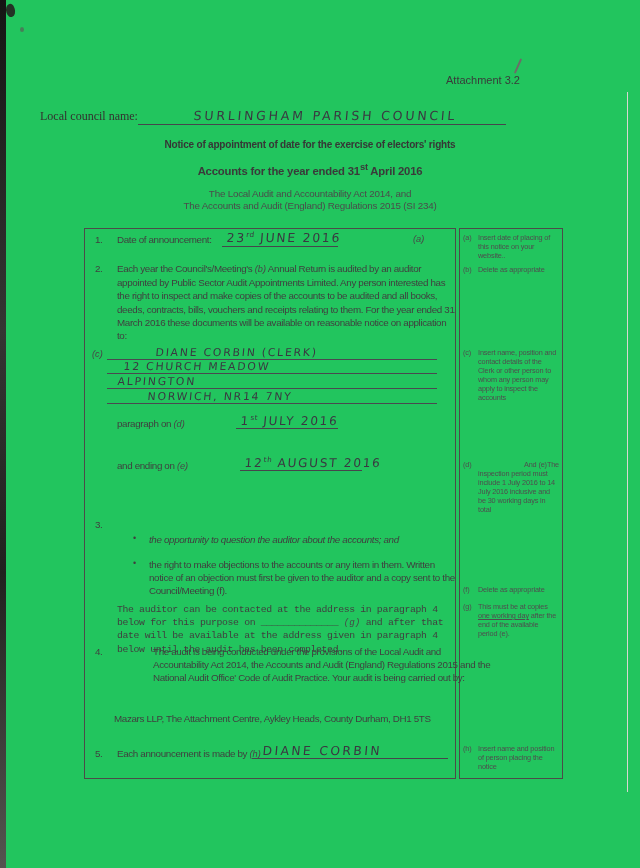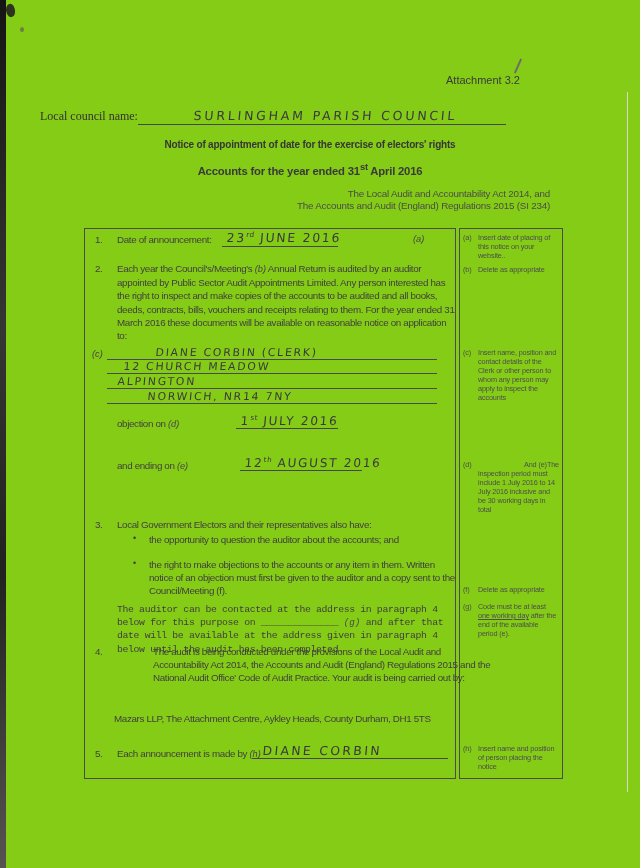--- a/index.html
+++ b/index.html
@@ -1,35 +1,35 @@
 <!DOCTYPE html>
 <html><head>
 <meta charset="utf-8">
 <style>
   html,body { margin:0; padding:0; }
   body { background:#e8e7e3; font-family:"Liberation Sans","DejaVu Sans",sans-serif; }
   .page {
     position:relative; width:640px; height:868px; margin:0 auto;
-    background:#84cc16; overflow:hidden; color:#403f3f;
+    background:#22c55e; overflow:hidden; color:#403f3f;
   }
   .abs { position:absolute; }
   
   .left-strip { left:0; top:0; width:6px; height:868px;
     background:linear-gradient(180deg,#151514 0%,#353533 38%,#21211f 66%,#555450 100%); }
   .corner-blob { left:6px; top:4px; width:9px; height:13px; background:#23221f;
     border-radius:60% 40% 55% 45%; transform:rotate(-18deg); opacity:.9; }
   .speck { left:20px; top:27px; width:4px; height:5px; background:#5a5954; border-radius:50%; opacity:.65; }
   .pen-tick { left:517px; top:58px; width:2px; height:16px; background:#6d6c68;
     border-radius:2px; transform:rotate(24deg); }
   .right-line { left:627px; top:92px; width:1px; height:700px; background:#d8d6d1; }
   .attach { font-size:11px; color:#3a3a3a; letter-spacing:0; }
   .serif-label { font-family:"Liberation Serif","DejaVu Serif",serif; font-size:12px; color:#33312f; letter-spacing:0; }
   .title { font-weight:bold; font-size:10px; color:#363636; text-align:center; letter-spacing:-0.2px; }
   .subtitle { font-weight:bold; font-size:11.3px; color:#3a3a3a; text-align:center; letter-spacing:-0.2px; }
-  .act { font-size:9.8px; color:#4b4b4b; text-align:right; letter-spacing:-0.2px; }
+  .act { font-size:9.8px; color:#4b4b4b; text-align:center; letter-spacing:-0.2px; }
   .body-text { font-size:9.8px; line-height:13.2px; letter-spacing:-0.35px; }
   .ref { font-style:italic; font-size:9.2px; color:#474747; letter-spacing:0; }
   .notes-text { font-size:7.3px; line-height:9px; letter-spacing:-0.15px; color:#4e4e4e; }
   
   .main-box { left:84px; top:228px; width:372px; height:551px; border:1.8px solid #4c4b49; box-sizing:border-box; }
   .notes-box { left:459px; top:228px; width:104px; height:551px; border:1.8px solid #4c4b49; box-sizing:border-box; }
   
   .fill-line { border-bottom:1.5px solid #46454c; box-sizing:border-box; }
   .hw { font-family:"DejaVu Sans",sans-serif; color:#3a3841; letter-spacing:1.8px;
     display:inline-block; transform:skewX(-5deg); transform-origin:left bottom; white-space:nowrap; }
@@ -93,38 +93,37 @@
       </div>
     <div class="addr-line">
         <span class="hw" style="left:10px;">ALPINGTON</span>
       </div>
     <div class="addr-line">
         <span class="hw" style="left:40px;">NORWICH, NR14 7NY</span>
       </div>
   </div>
 
   <div class="abs body-text" style="left:117px; top:417px;">
-    <span>objection on </span><span class="ref">(d)</span>
+    <span>paragraph on </span><span class="ref">(d)</span>
   </div>
   <div class="abs fill-line" style="left:236px; top:411px; width:102px; height:18px;">
     <span class="hw" style="font-size:12px; margin-left:4px;"><span>1</span><sup>st</sup><span> JULY 2016</span></span>
   </div>
 
   <div class="abs body-text" style="left:117px; top:459px;">
     <span>and ending on </span><span class="ref">(e)</span>
   </div>
   <div class="abs fill-line" style="left:240px; top:453px; width:122px; height:18px;">
     <span class="hw" style="font-size:12px; margin-left:4px;"><span>12</span><sup>th</sup><span> AUGUST 2016</span></span>
   </div>
 
   <div class="abs body-text" style="left:95px; top:518px;">3.</div>
-  <div class="abs body-text" style="left:117px; top:518px; width:338px;">Local Government Electors and their representatives also have:</div>
 
   <div class="abs body-text bullet-dot" style="left:133px; top:532px;">•</div>
-  <div class="abs body-text" style="left:149px; top:533px; width:320px;">the opportunity to question the auditor about the accounts; and</div>
+  <div class="abs body-text" style="left:149px; top:533px; width:320px;font-style:italic;">the opportunity to question the auditor about the accounts; and</div>
 
   <div class="abs body-text bullet-dot" style="left:133px; top:557px;">•</div>
   <div class="abs body-text" style="left:149px; top:558px; width:308px;">the right to make objections to the accounts or any item in them. Written notice of an objection must first be given to the auditor and a copy sent to the Council/Meeting (f).</div>
 
   <div class="abs body-text" style="left:117px; top:603px; width:338px;font-family:Liberation Mono, monospace;">
     <span>The auditor can be contacted at the address in paragraph 4 below for this purpose on </span><span>______________</span><span class="ref"> (g)</span><span> and after that date will be available at the address given in paragraph 4 below until the audit has been completed.</span>
   </div>
 
   <div class="abs body-text" style="left:95px; top:645px;">4.</div>
   <div class="abs body-text" style="left:116px; top:645px; width:340px;margin-left:37px;">The audit is being conducted under the provisions of the Local Audit and Accountability Act 2014, the Accounts and Audit (England) Regulations 2015 and the National Audit Office' Code of Audit Practice.  Your audit is being carried out by:</div>
@@ -159,20 +158,20 @@
         </span>
       <span>inspection period must include 1 July 2016 to 14 July 2016 inclusive and be 30 working days in total</span>
     </span>
   </div>
   <div class="abs note notes-text" style="left:463px; top:585px;">
     <span class="nref">(f)</span>
     <span class="nbody">Delete as appropriate</span>
   </div>
   <div class="abs note notes-text" style="left:463px; top:602px;">
     <span class="nref">(g)</span>
-    <span class="nbody"><span>Code must be at least </span><span class="uline">one working day</span><span> after the end of the available period (e).</span></span>
+    <span class="nbody"><span>This must be at copies </span><span class="uline">one working day</span><span> after the end of the available period (e).</span></span>
   </div>
   <div class="abs note notes-text" style="left:463px; top:744px;">
     <span class="nref">(h)</span>
     <span class="nbody">Insert name and position of person placing the notice</span>
   </div>
 
 </div>
 
 </body></html>

